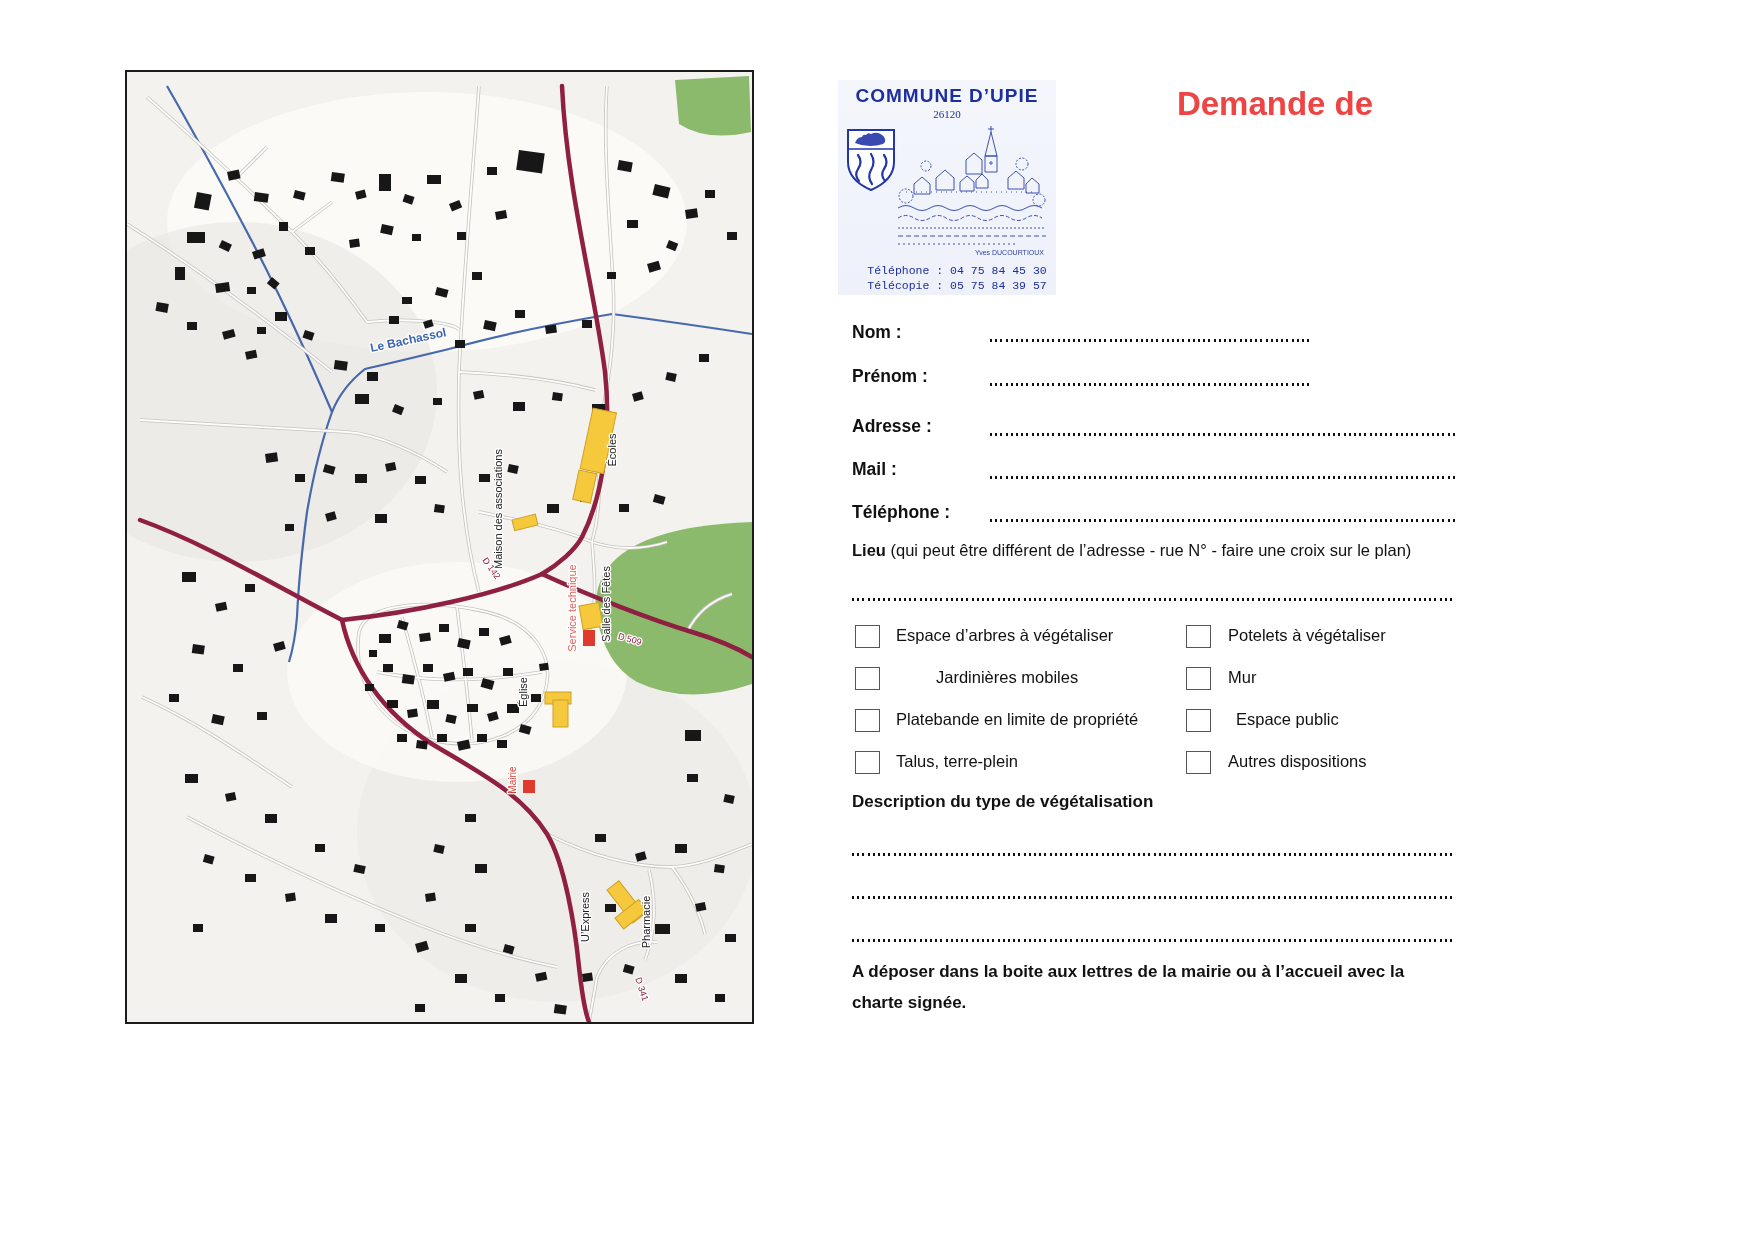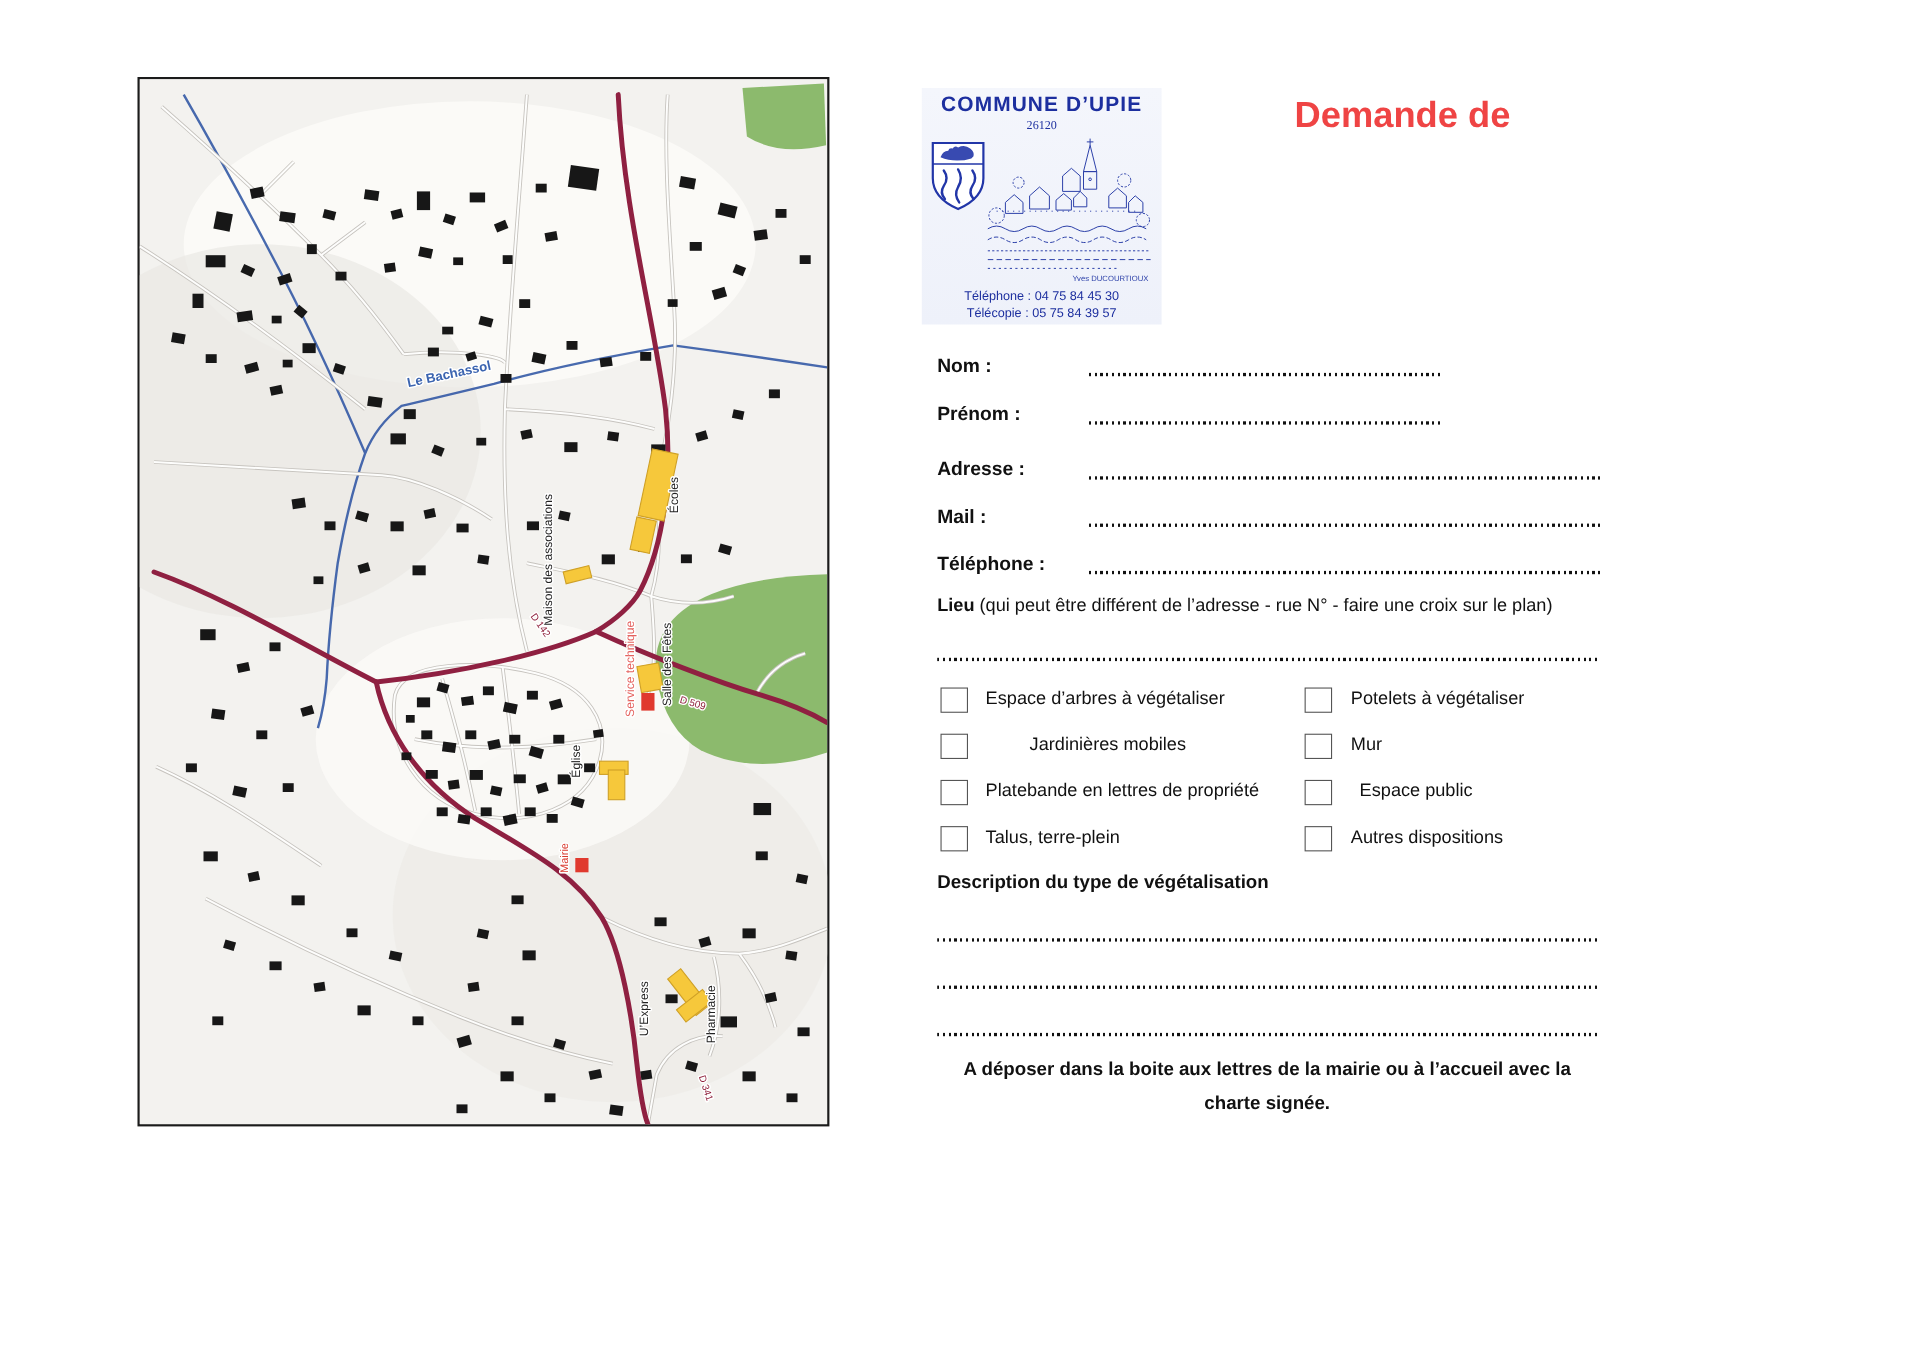--- a/index.html
+++ b/index.html
@@ -18,33 +18,33 @@
   .roadc{stroke:#c6c3be;stroke-width:3.4;fill:none;}
   .roadf{stroke:#fdfdfc;stroke-width:1.8;fill:none;}
   .roadr{stroke:#8f2041;stroke-width:4.5;fill:none;stroke-linecap:round;}
   .bldg{fill:#171717;}
   .poi{fill:#f6c83b;stroke:#cfa026;stroke-width:1;}
   
   .logo{left:838px;top:80px;width:218px;height:215px;background:linear-gradient(180deg,#f4f6fc,#eef1fa);
         color:#1d2f9f;text-align:center;}
   .logo-commune{font-family:Liberation Sans, sans-serif;font-weight:bold;font-size:19px;letter-spacing:1px;padding-top:5px;}
   .logo-postal{font-family:"Liberation Serif",serif;font-size:11px;margin-top:1px;}
-  .logo-phone,.logo-fax{font-family:Liberation Sans, sans-serif;font-size:11.5px;position:absolute;left:0;width:100%;}
+  .logo-phone,.logo-fax{font-family:Liberation Mono, monospace;font-size:11.5px;position:absolute;left:10px;width:100%;}
   .logo-phone{top:184px;}
   .logo-fax{top:199px;}
   
   .doc-title{left:1080px;top:78px;width:390px;text-align:center;font-weight:bold;font-size:33px;line-height:1.6;color:#ef4444;}
   
   .flabel{font-weight:bold;font-size:17.5px;}
   .dotline{height:3px;background:repeating-linear-gradient(90deg,#111 0 2px,transparent 2px 5.2px);}
   .lieu{font-size:16.5px;}
   .cb{width:23px;height:21px;border:1.6px solid #555;background:#fff;}
   .cblabel{font-size:16.5px;}
   .descr{font-weight:bold;font-size:17px;}
-  .note{font-weight:bold;font-size:17px;width:600px;line-height:1.85;text-align:center;}
+  .note{font-weight:bold;font-size:17px;width:600px;line-height:1.85;}
 </style>
 </head>
 <body>
 
 <div class="page">
 
   <div class="abs map-panel">
     <svg width="625" height="950" viewBox="0 0 625 950">
       <defs>
         <path id="r1" d="M20,25 C60,60 110,105 165,160 C190,185 215,215 240,250"></path>
@@ -382,21 +382,21 @@
   <div class="abs cblabel" style="left:896px;top:626px">Espace d’arbres à végétaliser</div>
   <div class="abs cb" style="left:1186px;top:625px"></div>
   <div class="abs cblabel" style="left:1228px;top:626px">Potelets à végétaliser</div>
 
   <div class="abs cb" style="left:855px;top:667px"></div>
   <div class="abs cblabel" style="left:936px;top:668px">Jardinières mobiles</div>
   <div class="abs cb" style="left:1186px;top:667px"></div>
   <div class="abs cblabel" style="left:1228px;top:668px">Mur</div>
 
   <div class="abs cb" style="left:855px;top:709px"></div>
-  <div class="abs cblabel" style="left:896px;top:710px">Platebande en lettres de propriété</div>
+  <div class="abs cblabel" style="left:896px;top:710px">Platebande en limite de propriété</div>
   <div class="abs cb" style="left:1186px;top:709px"></div>
   <div class="abs cblabel" style="left:1236px;top:710px">Espace public</div>
 
   <div class="abs cb" style="left:855px;top:751px"></div>
   <div class="abs cblabel" style="left:896px;top:752px">Talus, terre-plein</div>
   <div class="abs cb" style="left:1186px;top:751px"></div>
   <div class="abs cblabel" style="left:1228px;top:752px">Autres dispositions</div>
 
   <div class="abs descr" style="left:852px;top:792px">Description du type de végétalisation</div>
   <div class="abs dotline" style="left:852px;top:853px;width:600px"></div>

